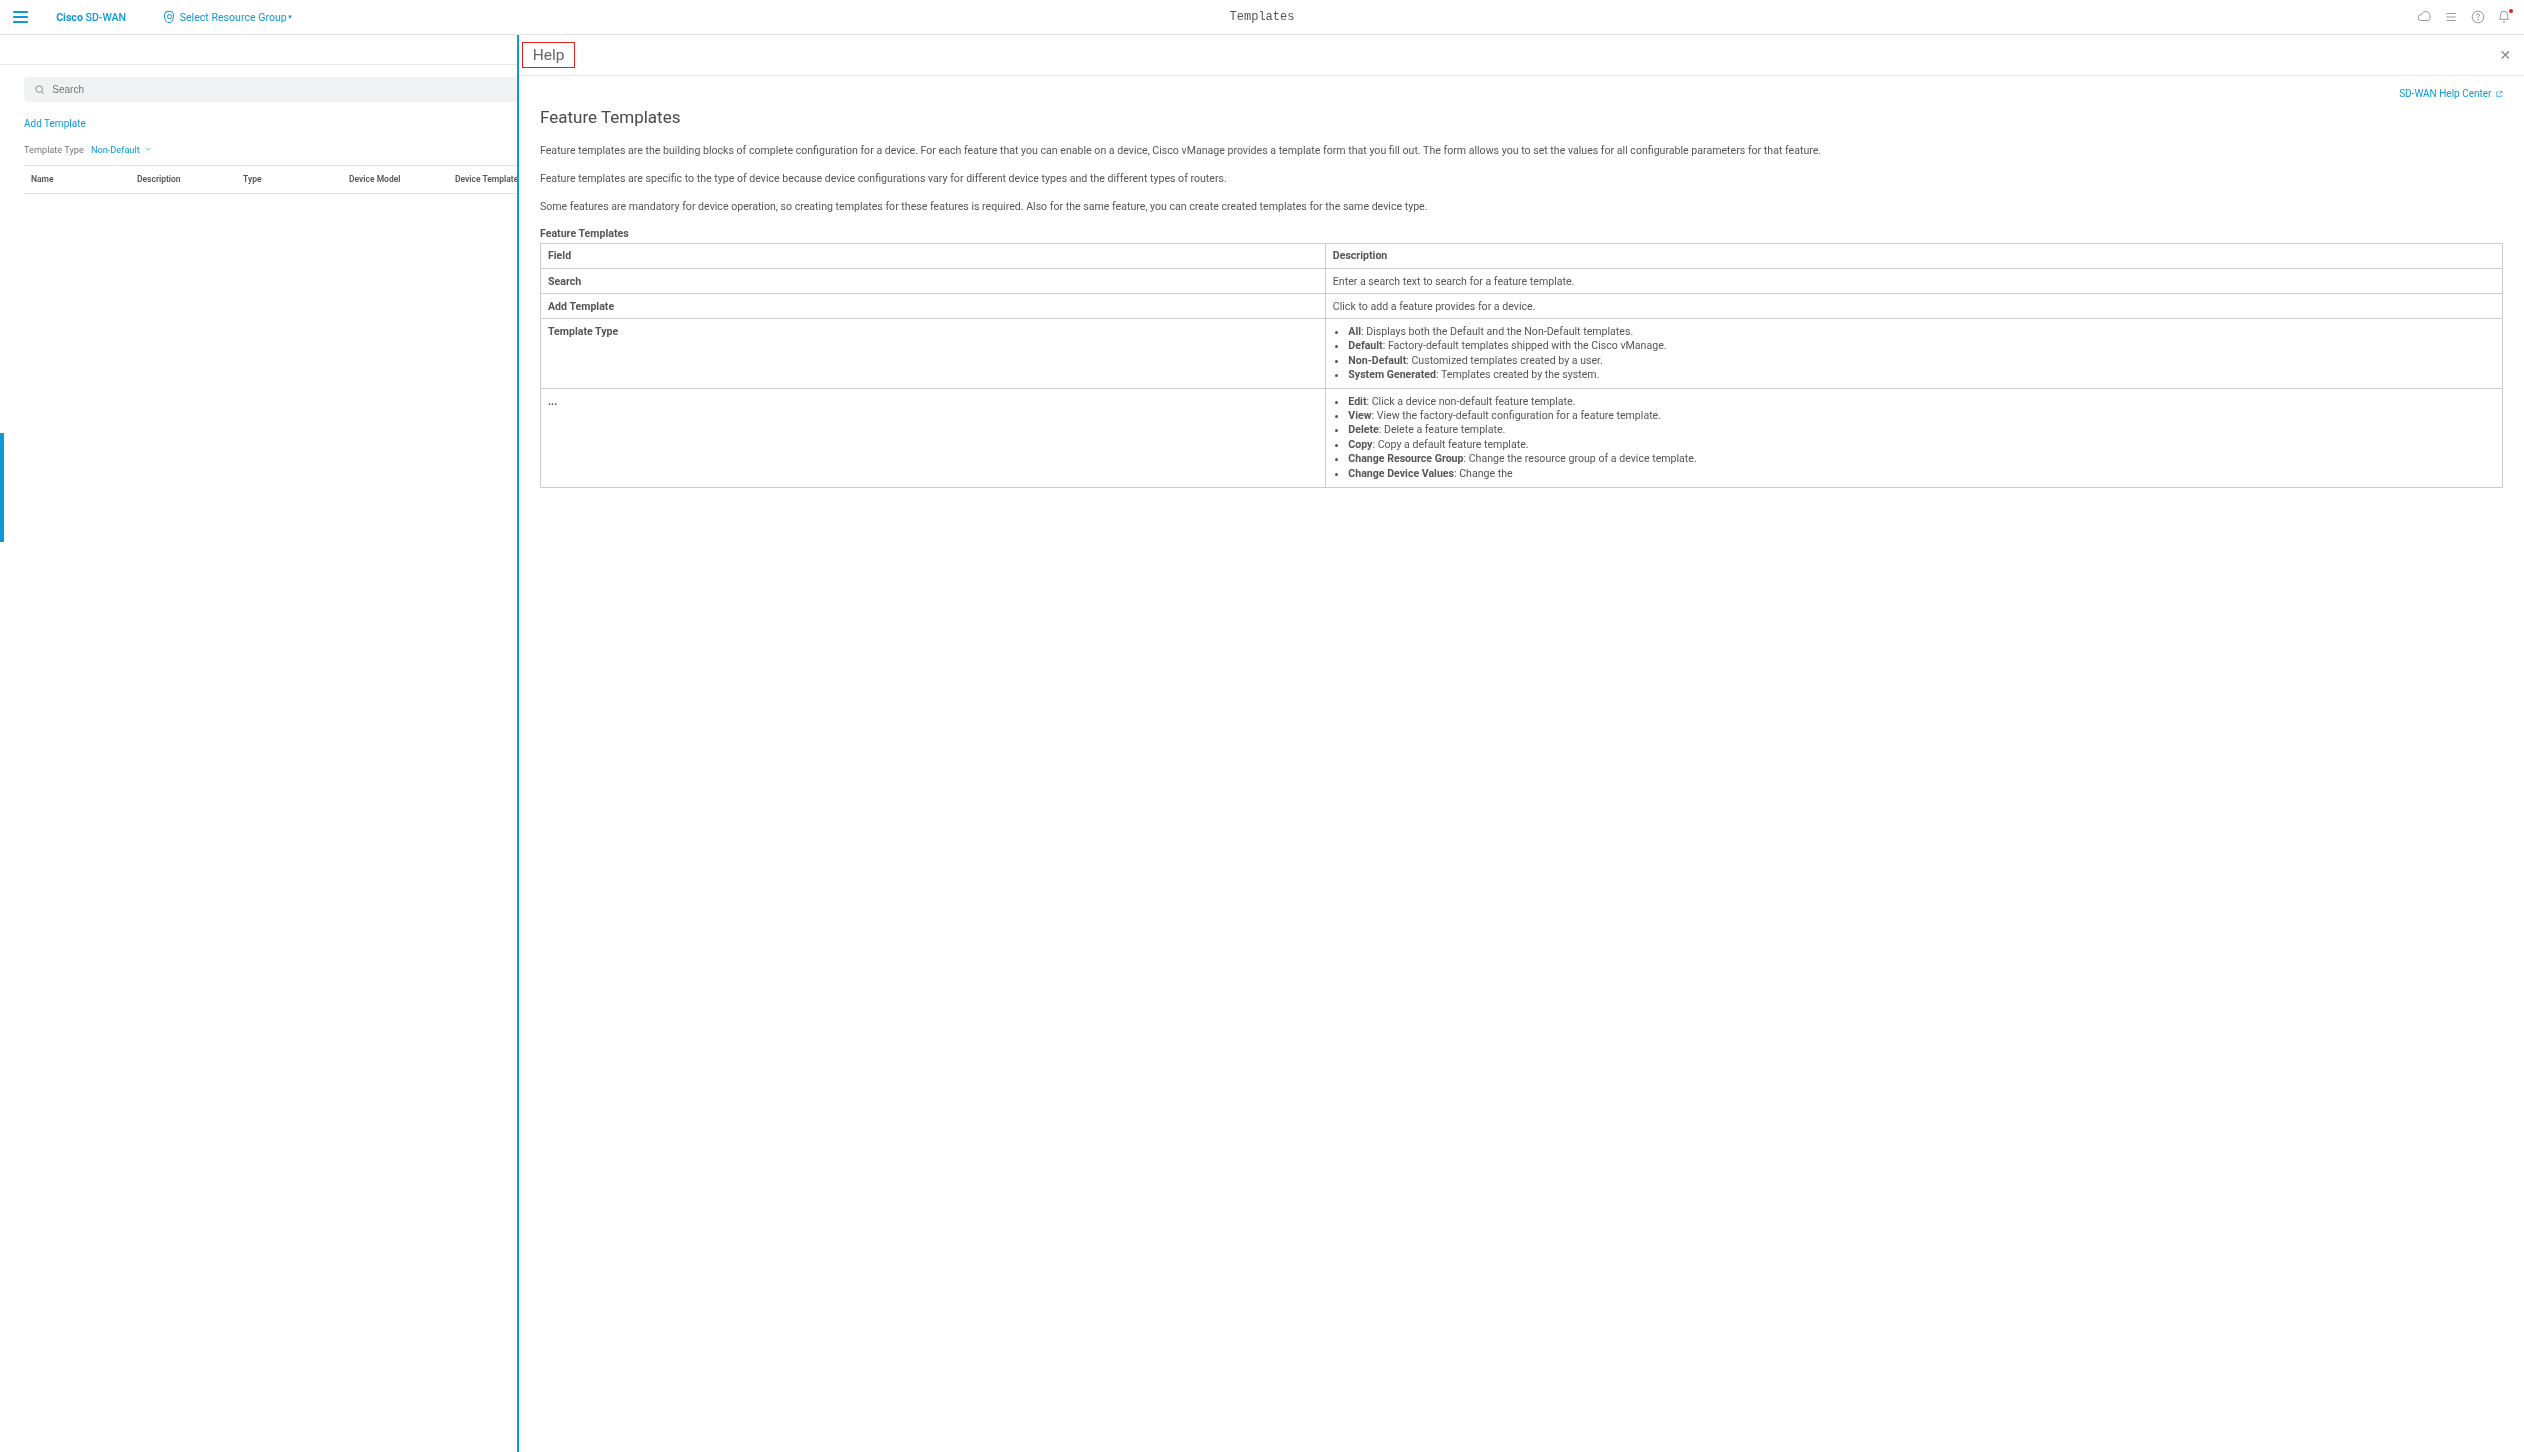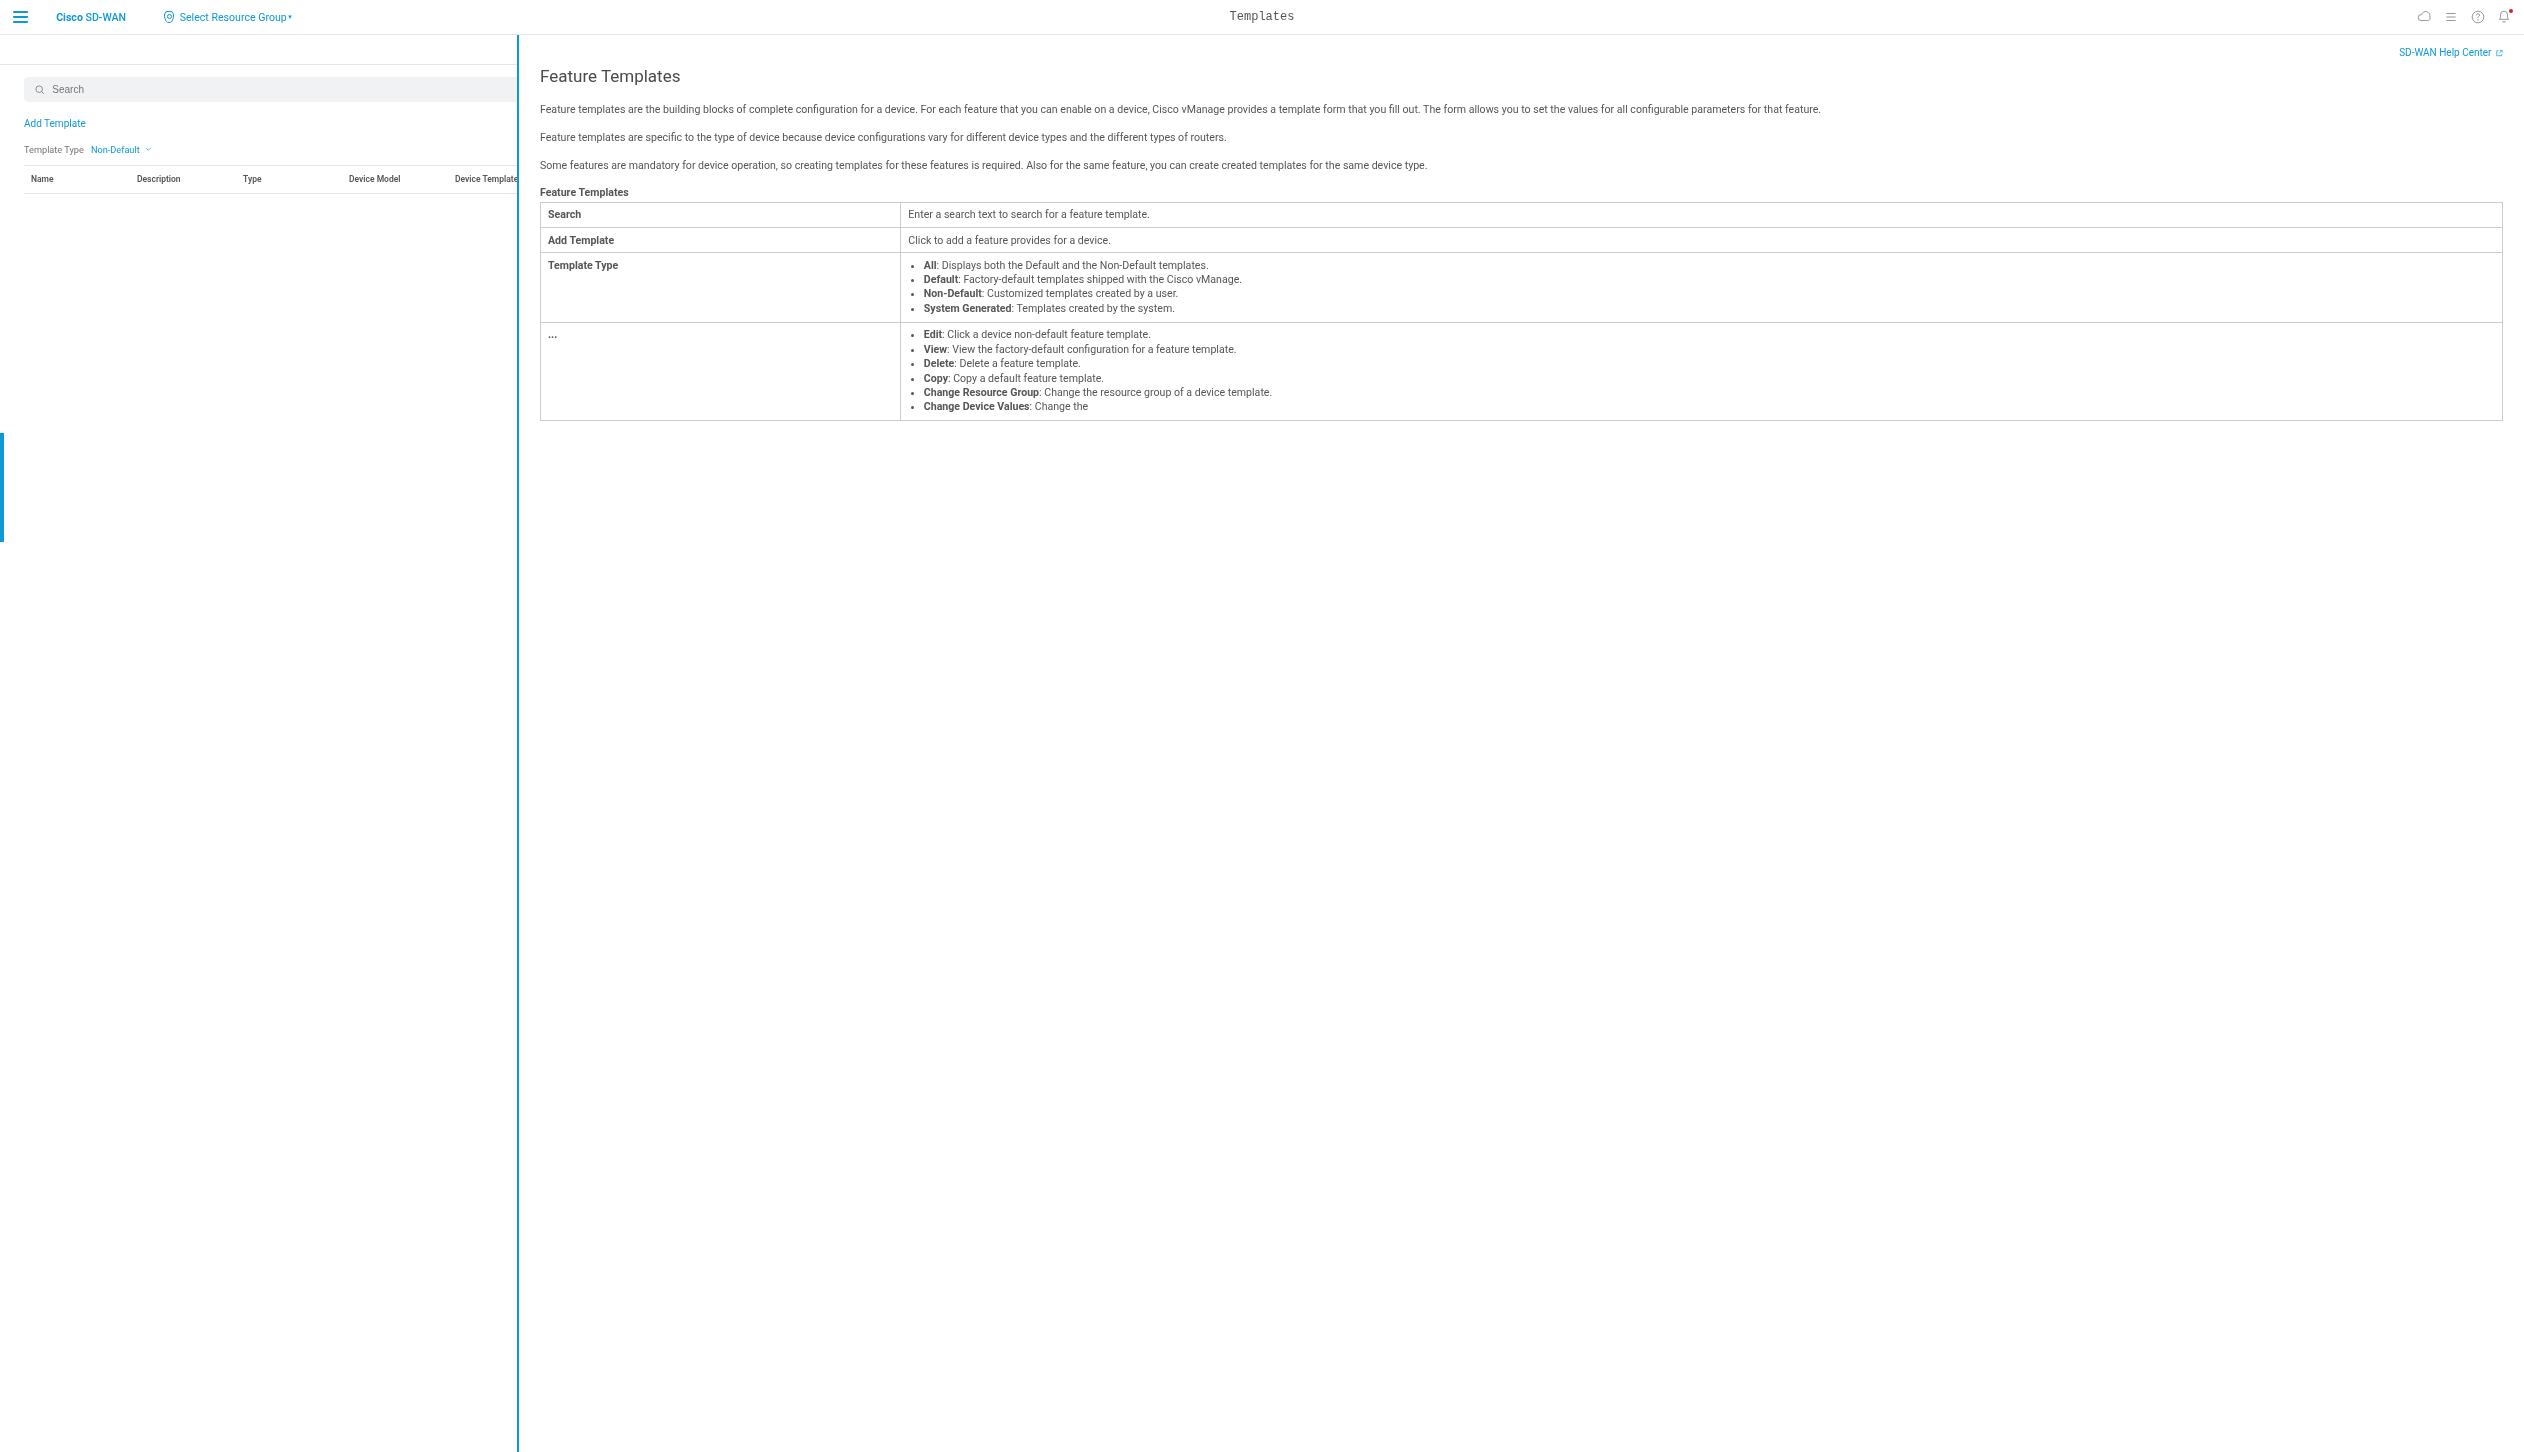--- a/index.html
+++ b/index.html
@@ -221,38 +221,46 @@
       <div class="c-model">Device Model</div>
       <div class="c-dt">Device Templates</div>
     </div>
     <div class="no-data">No data ava</div>
   </div>
 </div>
 
 <div class="left-edge"></div>
 
 <div class="help-panel">
+  <div class="help-head">
+    <div class="help-title-box">Help</div>
+    <div class="help-close">✕</div>
+  </div>
   <div class="help-body">
     <div class="help-link-row">
       <a href="#" class="help-link">
         <span>SD-WAN Help Center</span>
         <svg viewBox="0 0 24 24">
             <path d="M14 4h6v6"></path>
             <path d="M20 4l-9 9"></path>
             <path d="M19 14v5H5V5h5"></path>
           </svg>
       </a>
     </div>
     <h1 class="help-h1">Feature Templates</h1>
     <p class="help-p">Feature templates are the building blocks of complete configuration for a device. For each feature that you can enable on a device, Cisco vManage provides a template form that you fill out. The form allows you to set the values for all configurable parameters for that feature.</p>
     <p class="help-p">Feature templates are specific to the type of device because device configurations vary for different device types and the different types of routers.</p>
     <p class="help-p">Some features are mandatory for device operation, so creating templates for these features is required. Also for the same feature, you can create created templates for the same device type.</p>
     <div class="help-sub">Feature Templates</div>
     <table class="help-tbl">
       <tbody>
+          <tr>
+        <th style="width:40%">Field</th>
+        <th>Description</th>
+      </tr>
       <tr>
         <td><b>Search</b></td>
         <td>Enter a search text to search for a feature template.</td>
       </tr>
       <tr>
         <td><b>Add Template</b></td>
         <td>Click to add a feature provides for a device.</td>
       </tr>
       <tr>
         <td><b>Template Type</b></td>

